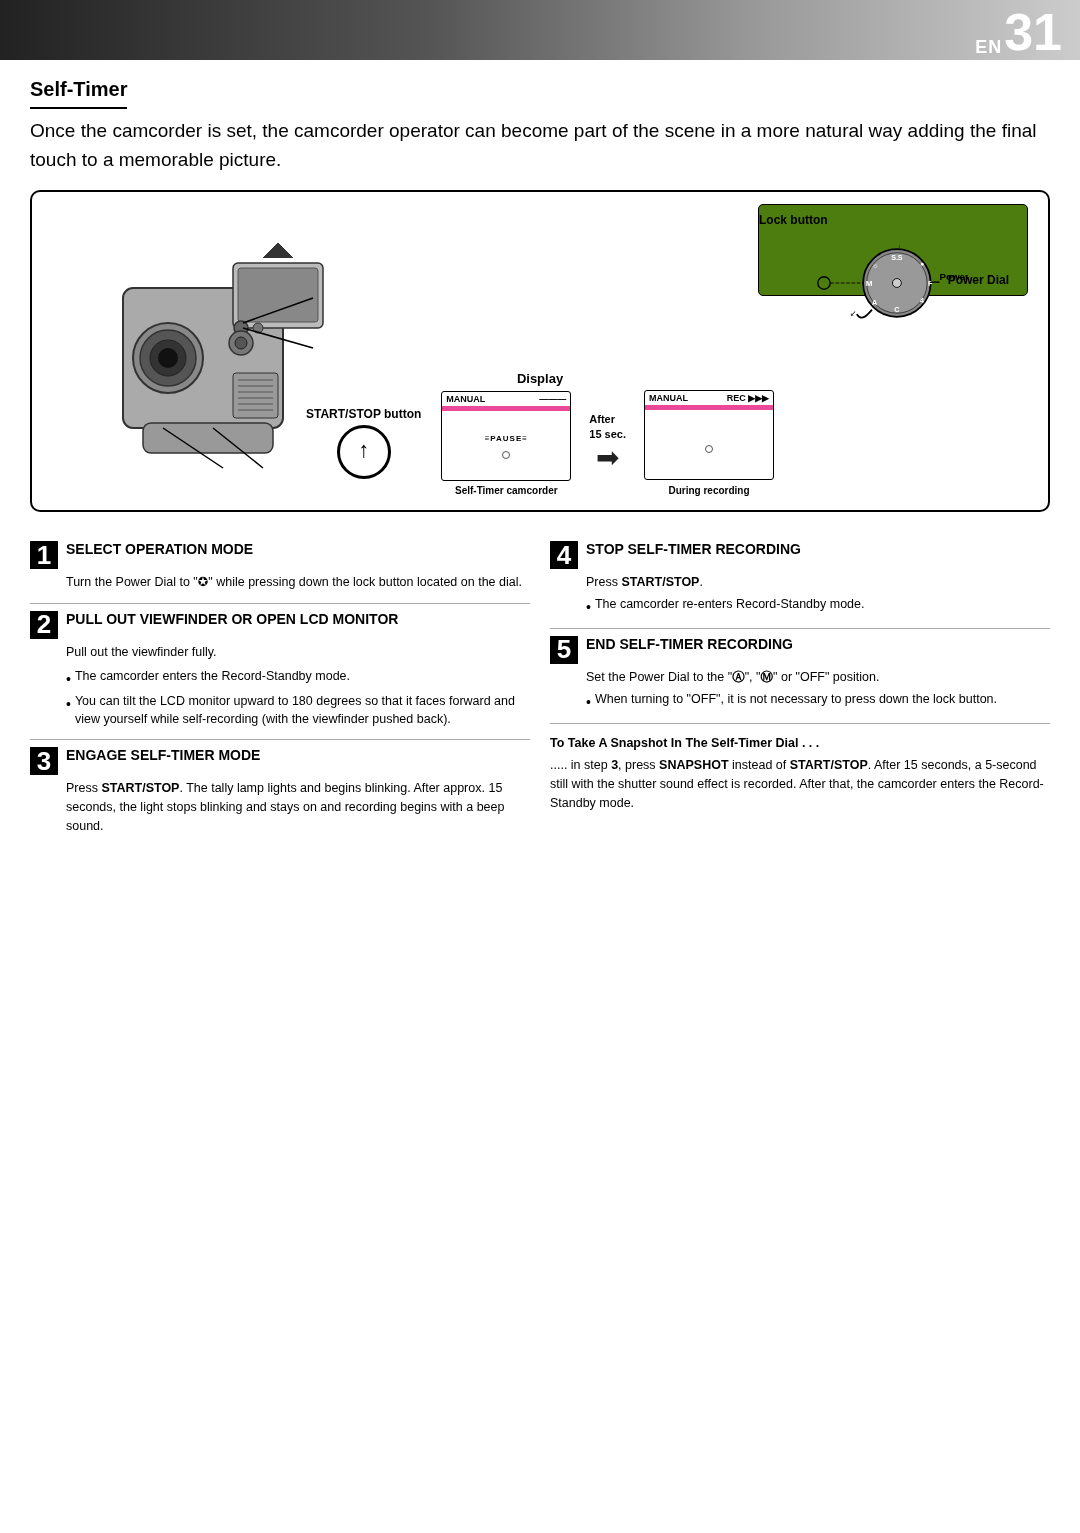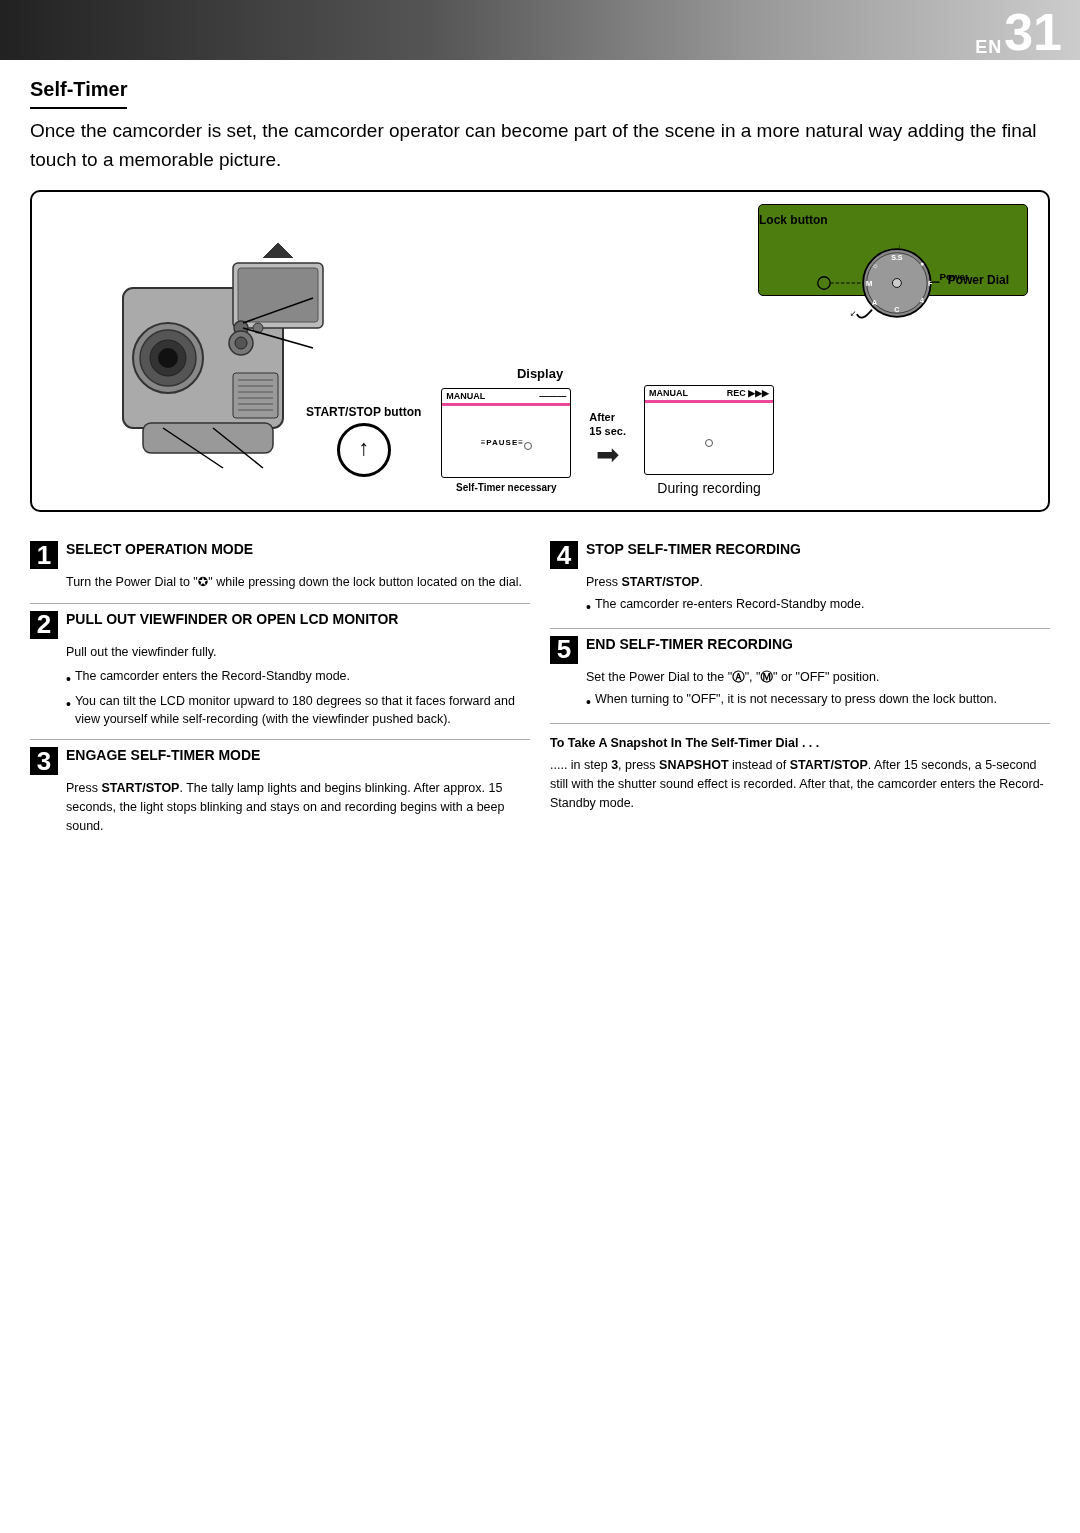--- a/index.html
+++ b/index.html
@@ -141,26 +141,26 @@
       flex-direction: column;
       position: relative;
       overflow: hidden;
     }
     .screen-top-bar {
       display: flex;
       justify-content: space-between;
       padding: 2px 4px;
       font-size: 9px;
       font-weight: bold;
-      border-bottom: 3px solid #ec4899;
+      border-bottom: 5px solid #ec4899;
     }
     .screen-content {
       flex: 1;
       display: flex;
-      flex-direction: row;
+      flex-direction: column;
       align-items: center;
       justify-content: center;
       font-size: 9px;
       font-weight: bold;
       letter-spacing: 0.5px;
       position: relative;
     }
     .pause-indicator {
       font-size: 8px;
       font-weight: bold;
@@ -411,39 +411,39 @@
           <div class="screen-box">
             <div class="screen-top-bar">
               <span>MANUAL</span>
               <span>———</span>
             </div>
             <div class="screen-content">
               <span class="pause-indicator">≡PAUSE≡</span>
               <div class="screen-dot"></div>
             </div>
           </div>
-          <div class="screen-label-bottom" style="font-size:10px;font-weight:bold;margin-top:4px;">Self-Timer necessary</div>
+          <div class="screen-label-bottom" style="font-size:10px;font-weight:bold;margin-top:4px;">Self-Timer camcorder</div>
         </div>
 
         <div style="display:flex;flex-direction:column;align-items:center;margin:0 8px;">
           <div class="after-label">After<br>15 sec.</div>
           <span class="arrow-right">➡</span>
         </div>
 
         <div style="display:flex;flex-direction:column;align-items:center;">
           <div class="screen-box">
             <div class="screen-top-bar">
               <span>MANUAL</span>
               <span>REC ▶▶▶</span>
             </div>
             <div class="screen-content">
               <div class="screen-dot"></div>
             </div>
           </div>
-          <div class="screen-label-bottom" style="font-size:14px;font-weight:normal;">During recording</div>
+          <div class="screen-label-bottom" style="font-size:10px;font-weight:bold;">During recording</div>
         </div>
 
       </div>
     </div>
 
   </div>
   
 
   
   <div class="steps-section">

